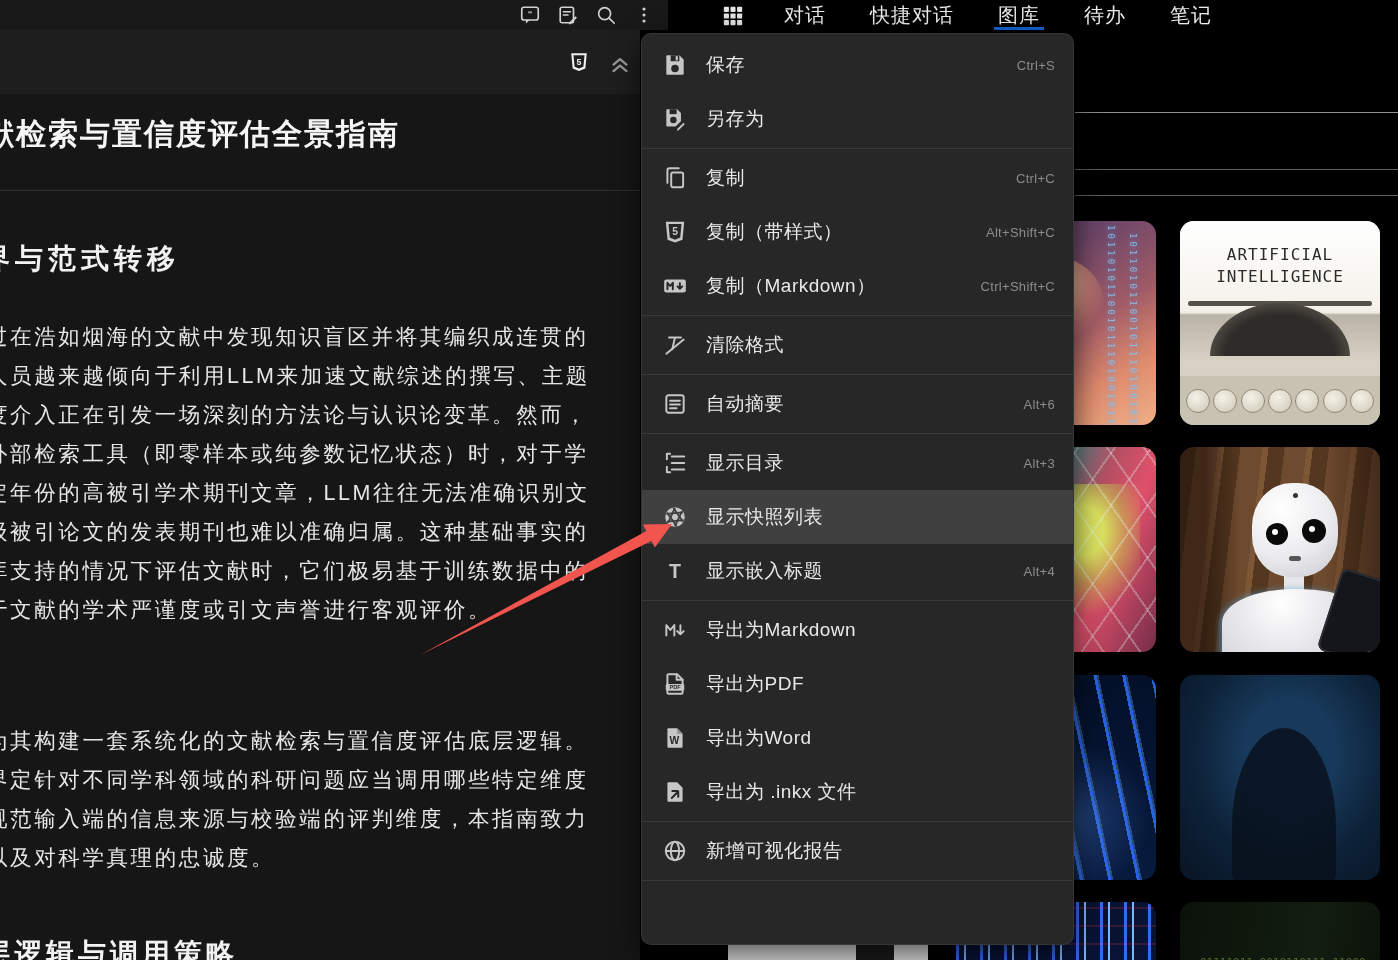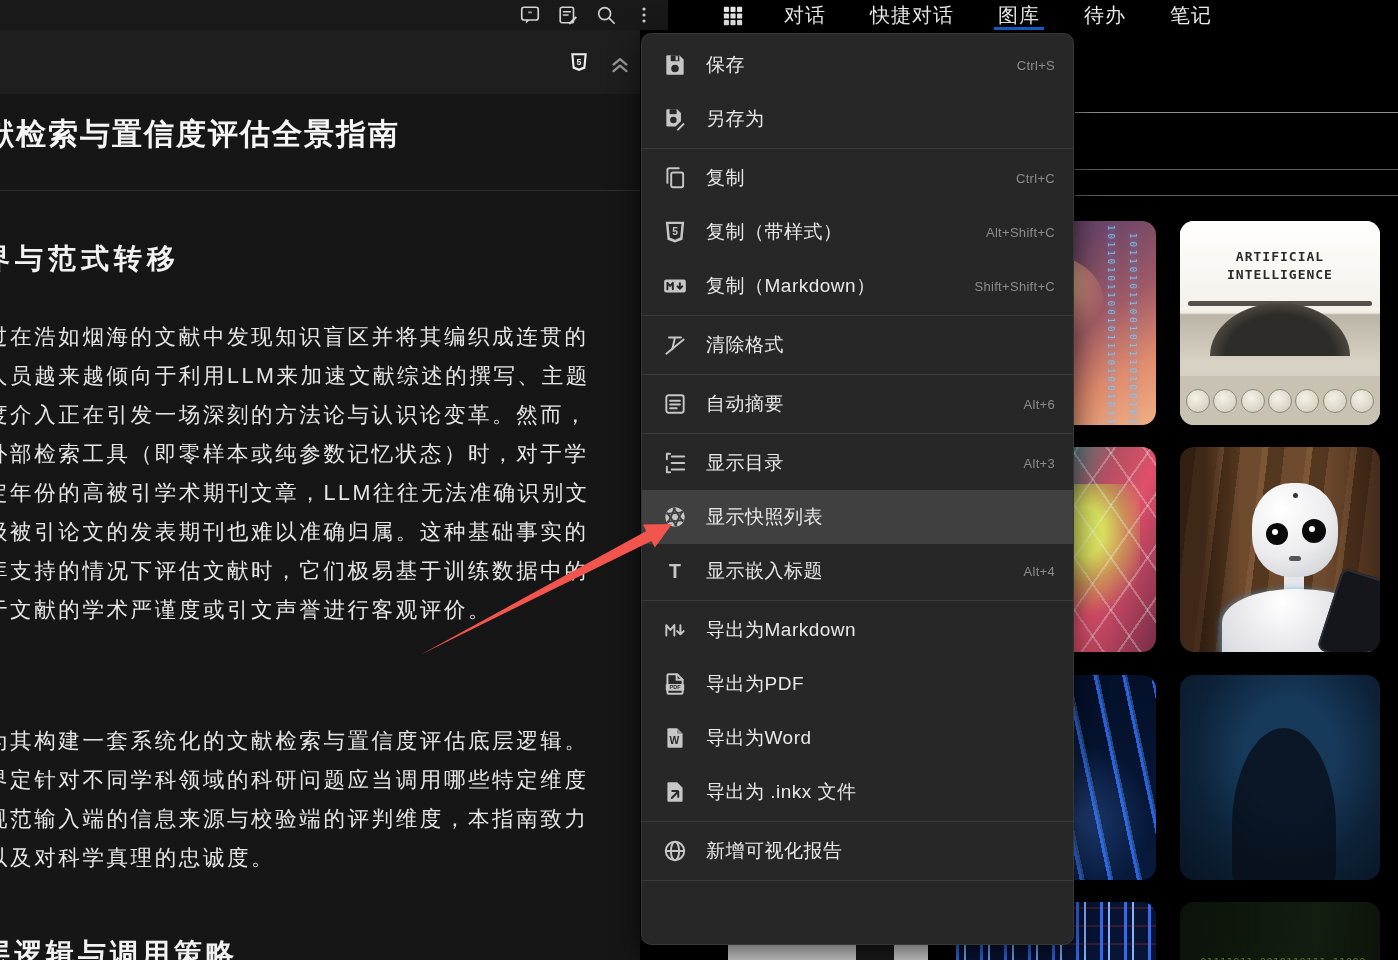--- a/index.html
+++ b/index.html
@@ -37,21 +37,21 @@
 
   
   .tile { position:absolute; width:200px; border-radius:14px; overflow:hidden; cursor:pointer; z-index:1; }
   .tile-cyber-man { background:
       linear-gradient(150deg,#46315c 0%,#6d4668 28%,#a05a66 55%,#e08b6d 78%,#f0b087 100%); }
   .tile-cyber-man .face { position:absolute; left:14%; top:16%; width:60%; height:48%;
       background:radial-gradient(circle at 50% 30%, rgba(236,196,150,.95) 0 22%, rgba(224,150,120,.55) 48%, transparent 70%); border-radius:50%; }
   .bin-col { position:absolute; writing-mode:vertical-rl; font-family:"DejaVu Sans Mono",monospace; font-size:9px; letter-spacing:3px; color:rgba(135,200,240,.85); text-shadow:0 0 4px rgba(80,160,255,.8); }
   .tile-typewriter { background:linear-gradient(#f6f4ee 0%, #efece2 45%, #b9b4a6 46%, #d8d3c5 70%, #cfc9ba 100%); }
   .tw-paper { position:absolute; left:0; top:0; width:100%; height:44%; background:linear-gradient(#ffffff,#f3f1e9); display:flex; flex-direction:column; align-items:center; justify-content:center; gap:3px; }
-  .tw-line { font-family:"DejaVu Sans Mono","Liberation Mono",monospace; font-size:13px; font-weight:bold; color:#2b2b2b; letter-spacing:1px; }
+  .tw-line { font-family:"DejaVu Sans Mono","Liberation Mono",monospace; font-size:16px; font-weight:normal; color:#2b2b2b; letter-spacing:1px; }
   .tw-mech { position:absolute; left:15%; top:40%; width:70%; height:26%; background:radial-gradient(ellipse at 50% 100%, #2e2c29 0 55%, #4a463f 70%, #6b665b 100%); border-radius:50% 50% 0 0 / 100% 100% 0 0; }
   .tw-bail { position:absolute; left:4%; top:39%; width:92%; height:5px; background:#55504a; border-radius:3px; }
   .tw-keys { position:absolute; left:0; bottom:0; width:100%; height:24%; background:#c8c2b2; display:flex; align-items:center; justify-content:space-around; padding:0 4px; }
   .tw-key { width:24px; height:24px; border-radius:50%; background:radial-gradient(circle at 40% 35%, #f4f1e7, #d9d4c4 70%, #b4ae9c); border:1px solid #8f897a; flex:0 0 auto; margin:0 -3px; }
   .tile-neon-woman { background:linear-gradient(115deg,#15b8a6 0%,#1b9d93 30%,#b44f62 55%,#e0506a 70%,#742d49 100%); }
   .tile-neon-woman .fence { position:absolute; inset:0;
       background:
        repeating-linear-gradient(55deg, rgba(230,255,250,.28) 0 2px, transparent 2px 30px),
        repeating-linear-gradient(-55deg, rgba(230,255,250,.28) 0 2px, transparent 2px 30px); }
   .tile-neon-woman .hair { position:absolute; left:30%; top:18%; width:62%; height:66%;
@@ -316,21 +316,21 @@
       </div>
       <div class="mi">
         <div class="ic">
           <svg viewBox="0 0 24 24">
             <rect x="2" y="6" width="20" height="12" rx="2" fill="#c6c6c6"></rect>
             <path d="M5 15v-6l2.5 3L10 9v6" fill="none" stroke="#272727" stroke-width="1.8" stroke-linecap="round" stroke-linejoin="round"></path>
             <path d="M16.5 9.5v5m0 0l-2.2-2.2m2.2 2.2l2.2-2.2" fill="none" stroke="#272727" stroke-width="1.8" stroke-linecap="round" stroke-linejoin="round"></path>
           </svg>
         </div>
         <span class="lbl">复制（Markdown）</span>
-        <span class="sc">Shift+Shift+C</span>
+        <span class="sc">Ctrl+Shift+C</span>
       </div>
       <div class="msep"></div>
       <div class="mi">
         <div class="ic">
           <svg viewBox="0 0 24 24">
             <path d="M6.5 5h11M12 5l-2.5 11" fill="none" stroke="#c6c6c6" stroke-width="1.8" stroke-linecap="round" stroke-linejoin="round"></path>
             <line x1="4" y1="20" x2="20" y2="7" fill="none" stroke="#c6c6c6" stroke-width="1.8" stroke-linecap="round" stroke-linejoin="round"></line>
           </svg>
         </div>
         <span class="lbl">清除格式</span>

